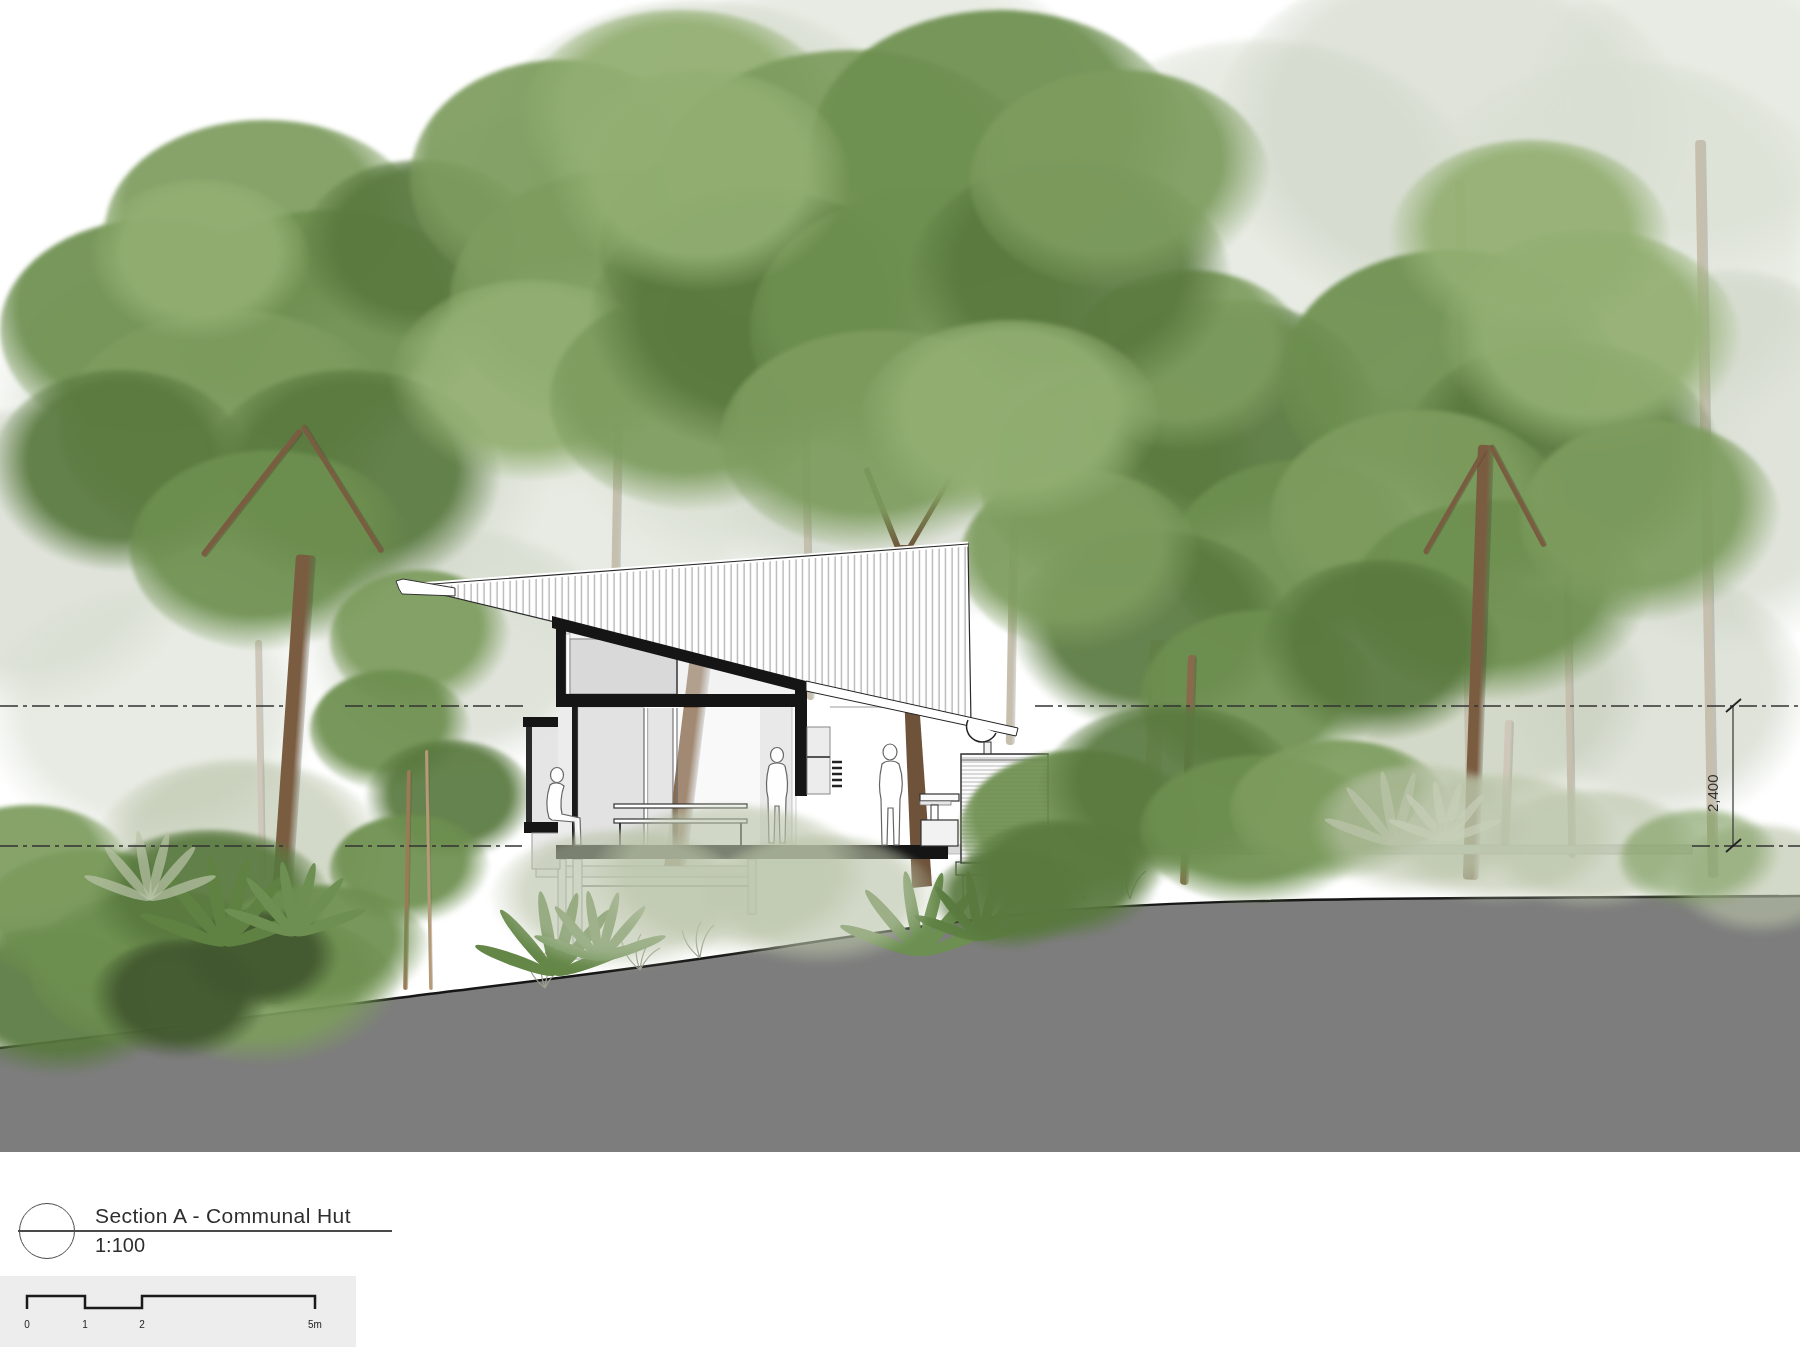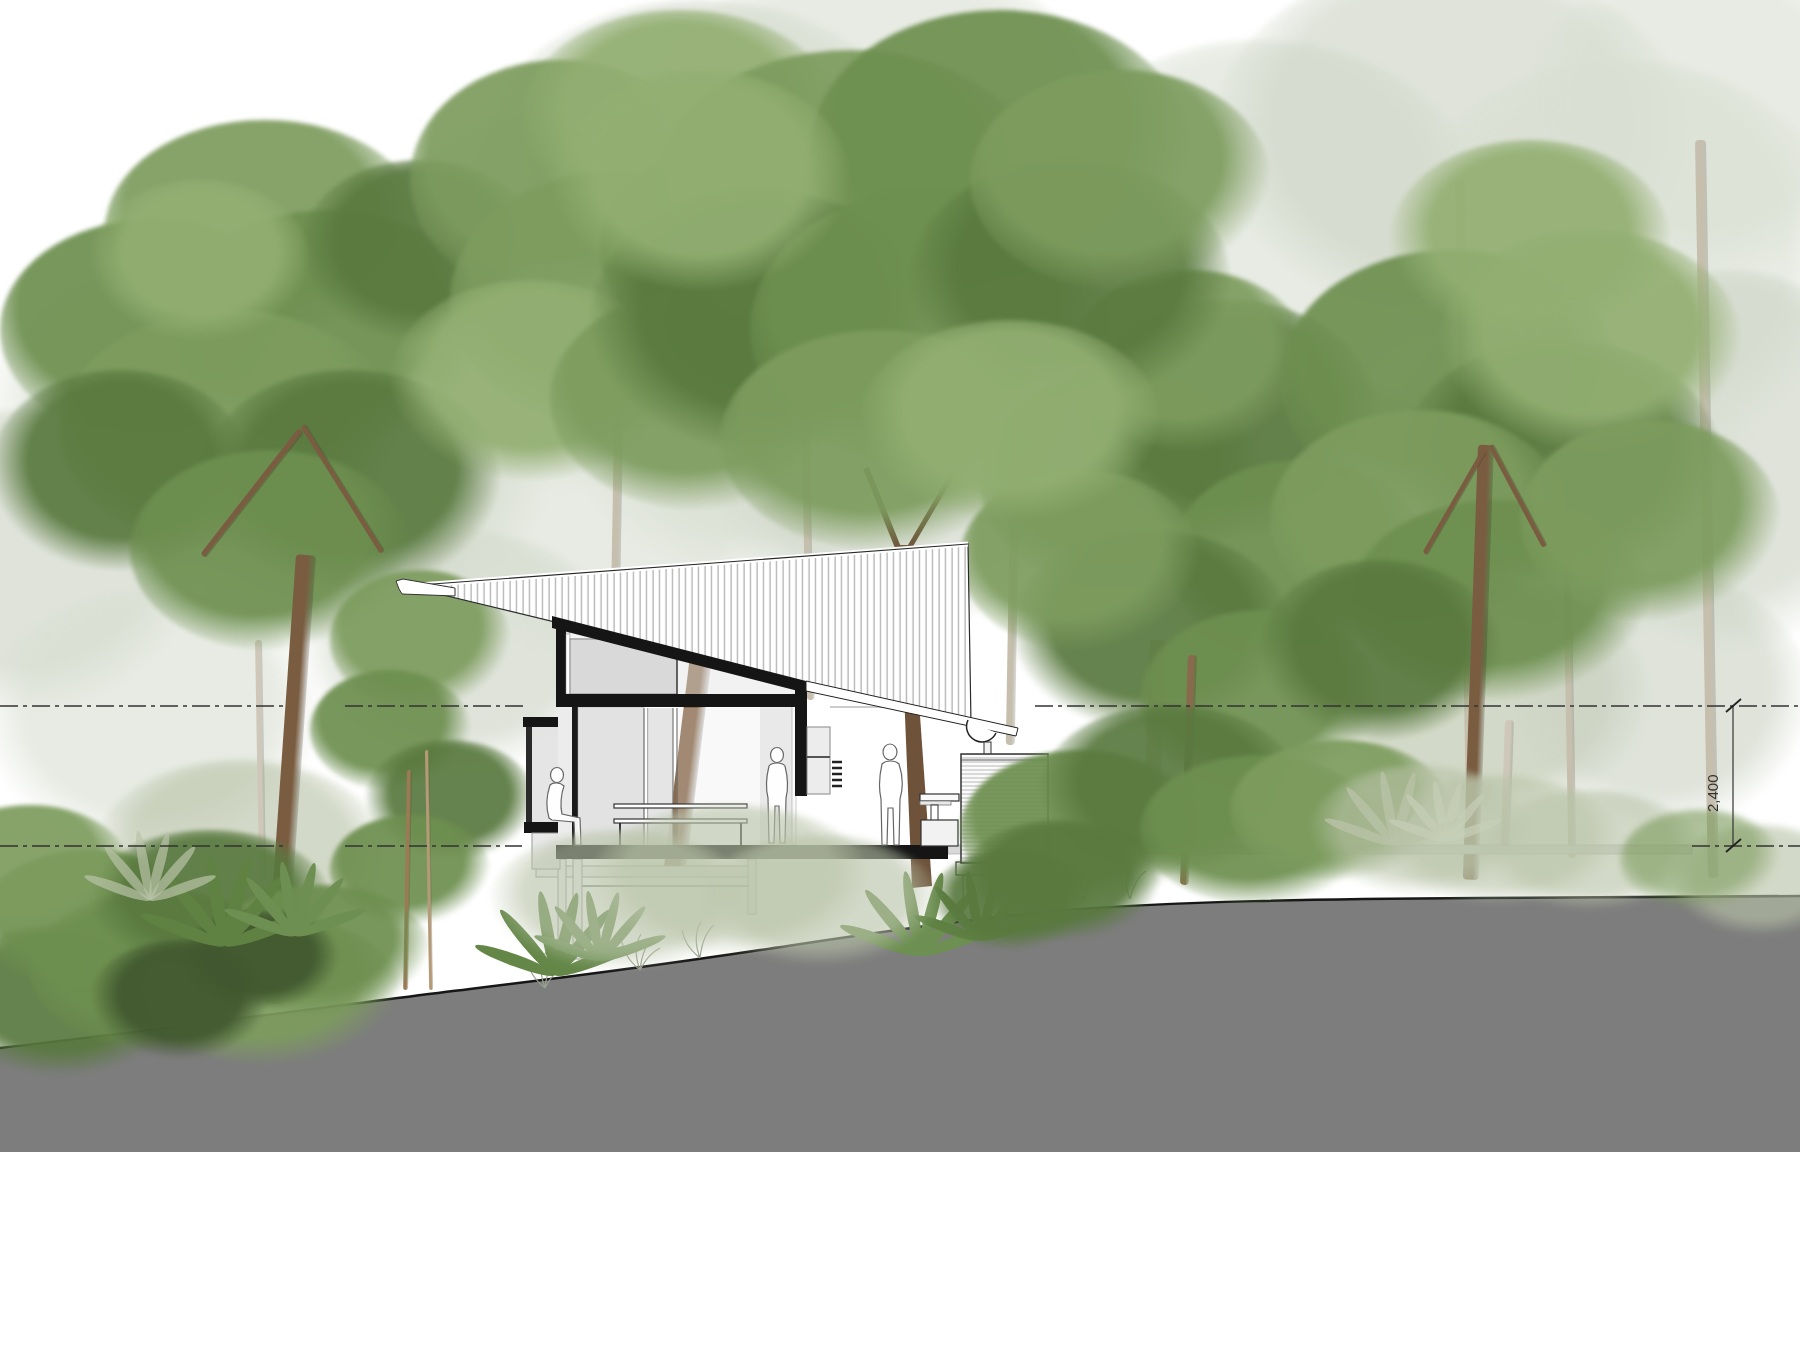--- a/index.html
+++ b/index.html
@@ -365,13 +365,27 @@
       <line x1="1692" y1="846" x2="1800" y2="846"></line>
     </g>
     <g>
       <line x1="1733" y1="706" x2="1733" y2="846" stroke="#333333" stroke-width="1.2"></line>
       <line x1="1726" y1="712" x2="1741" y2="699" stroke="#222222" stroke-width="1.8"></line>
       <line x1="1726" y1="852" x2="1741" y2="839" stroke="#222222" stroke-width="1.8"></line>
       <text transform="translate(1718,812) rotate(-90)" font-size="15" fill="#333333">2,400</text>
     </g>
   </svg>
 
+  <div id="titleblock">
+    <div id="titlebg"></div>
+    <div id="titleline"></div>
+    <div id="titlecircle"></div>
+    <div id="titletext">Section A - Communal Hut</div>
+    <div id="scaletext">1:100</div>
+    <svg id="scalebar" width="330" height="50" viewBox="0 0 330 50">
+      <path d="M7,21 L7,8 L65,8 L65,20 L122,20 L122,8 L295,8 L295,21" fill="none" stroke="#1a1a1a" stroke-width="2.5"></path>
+      <text x="7" y="40" font-size="10" fill="#222" text-anchor="middle">0</text>
+      <text x="65" y="40" font-size="10" fill="#222" text-anchor="middle">1</text>
+      <text x="122" y="40" font-size="10" fill="#222" text-anchor="middle">2</text>
+      <text x="295" y="40" font-size="10" fill="#222" text-anchor="middle">5m</text>
+    </svg>
+  </div>
 </div>
 
 </body></html>

